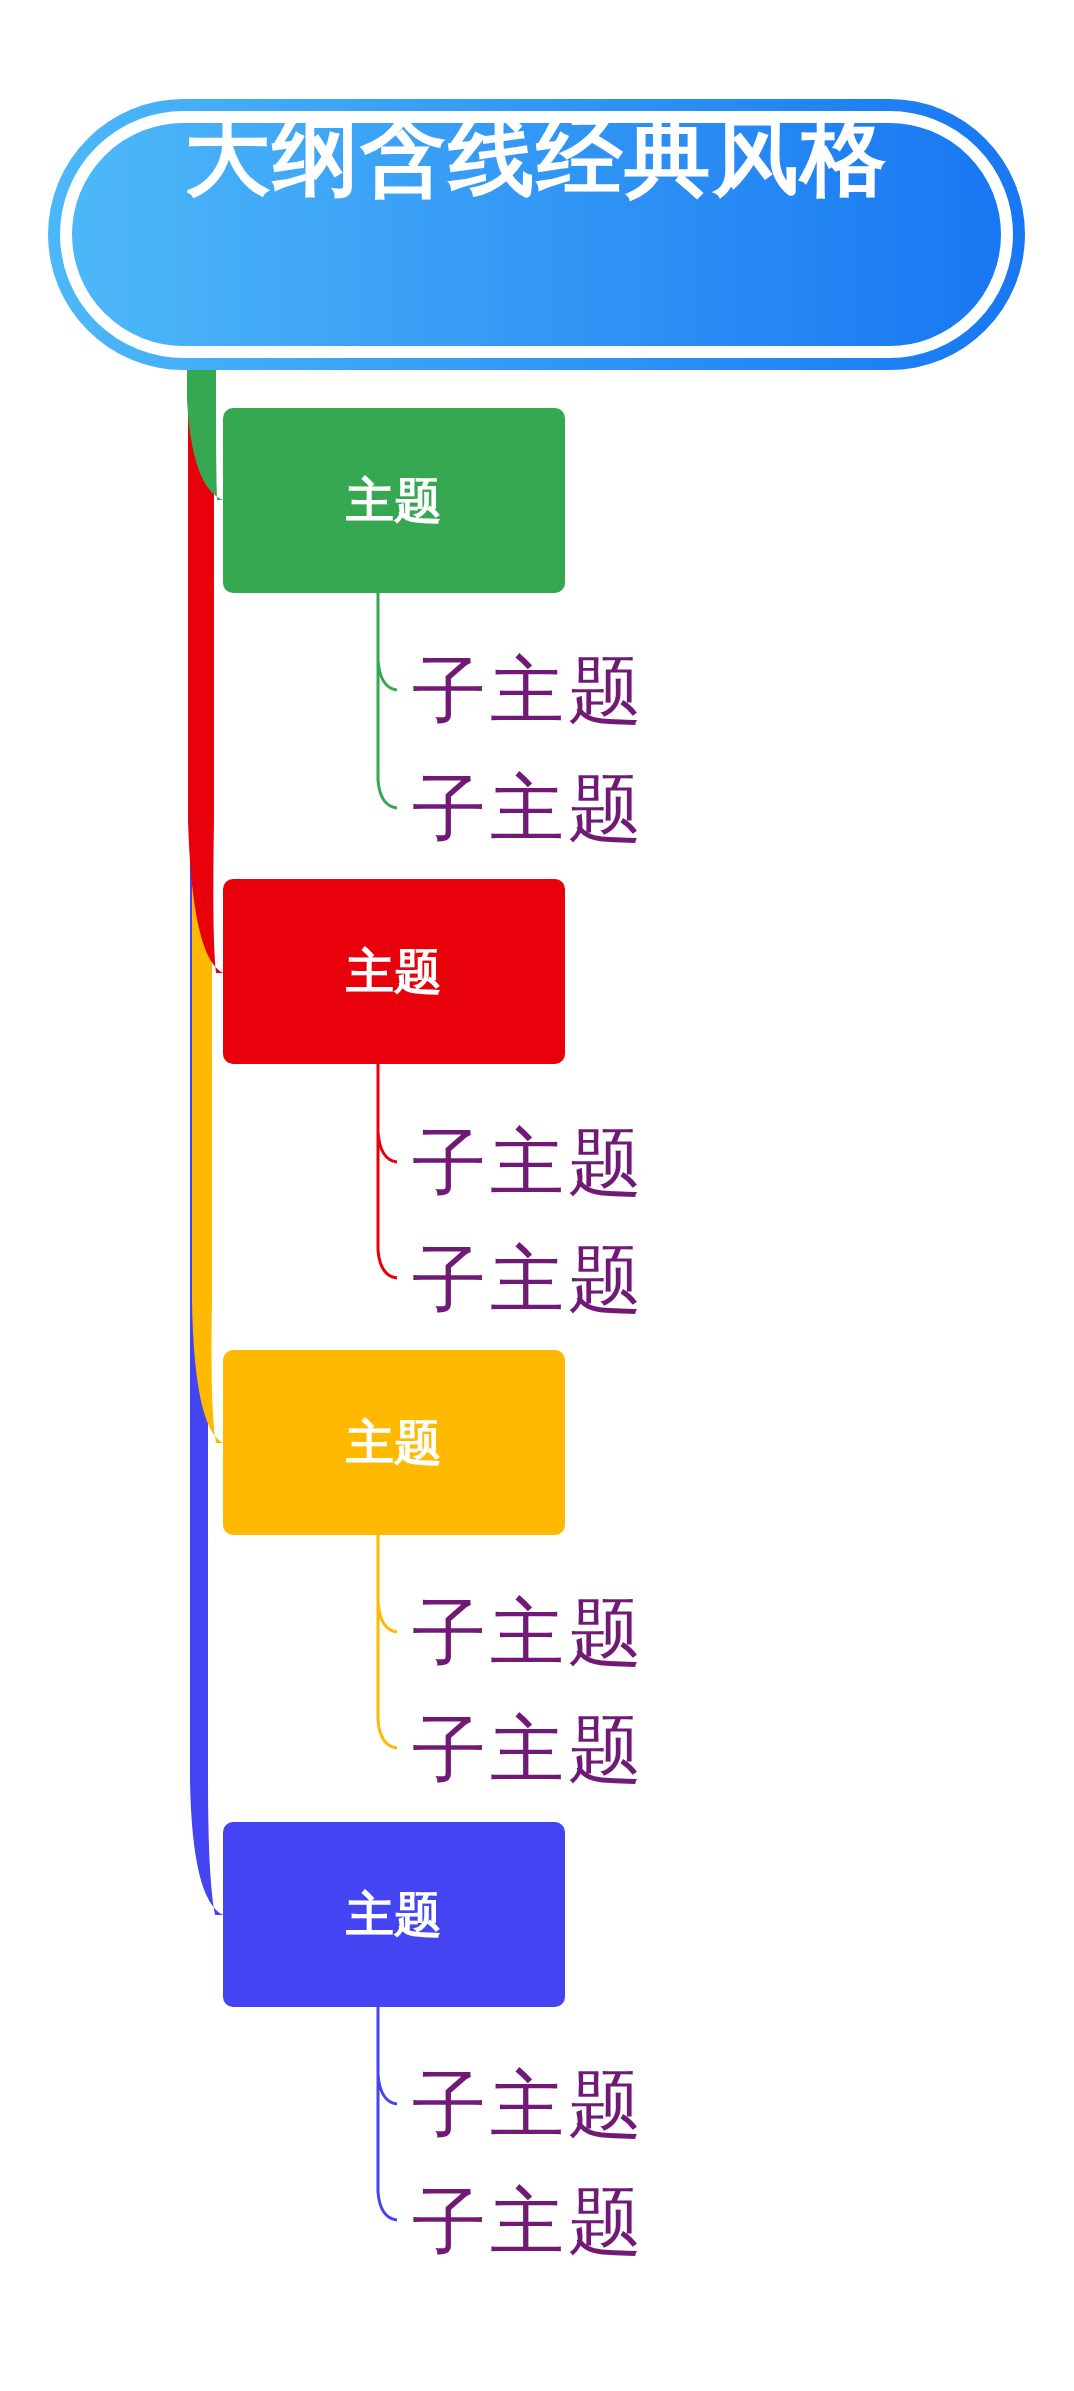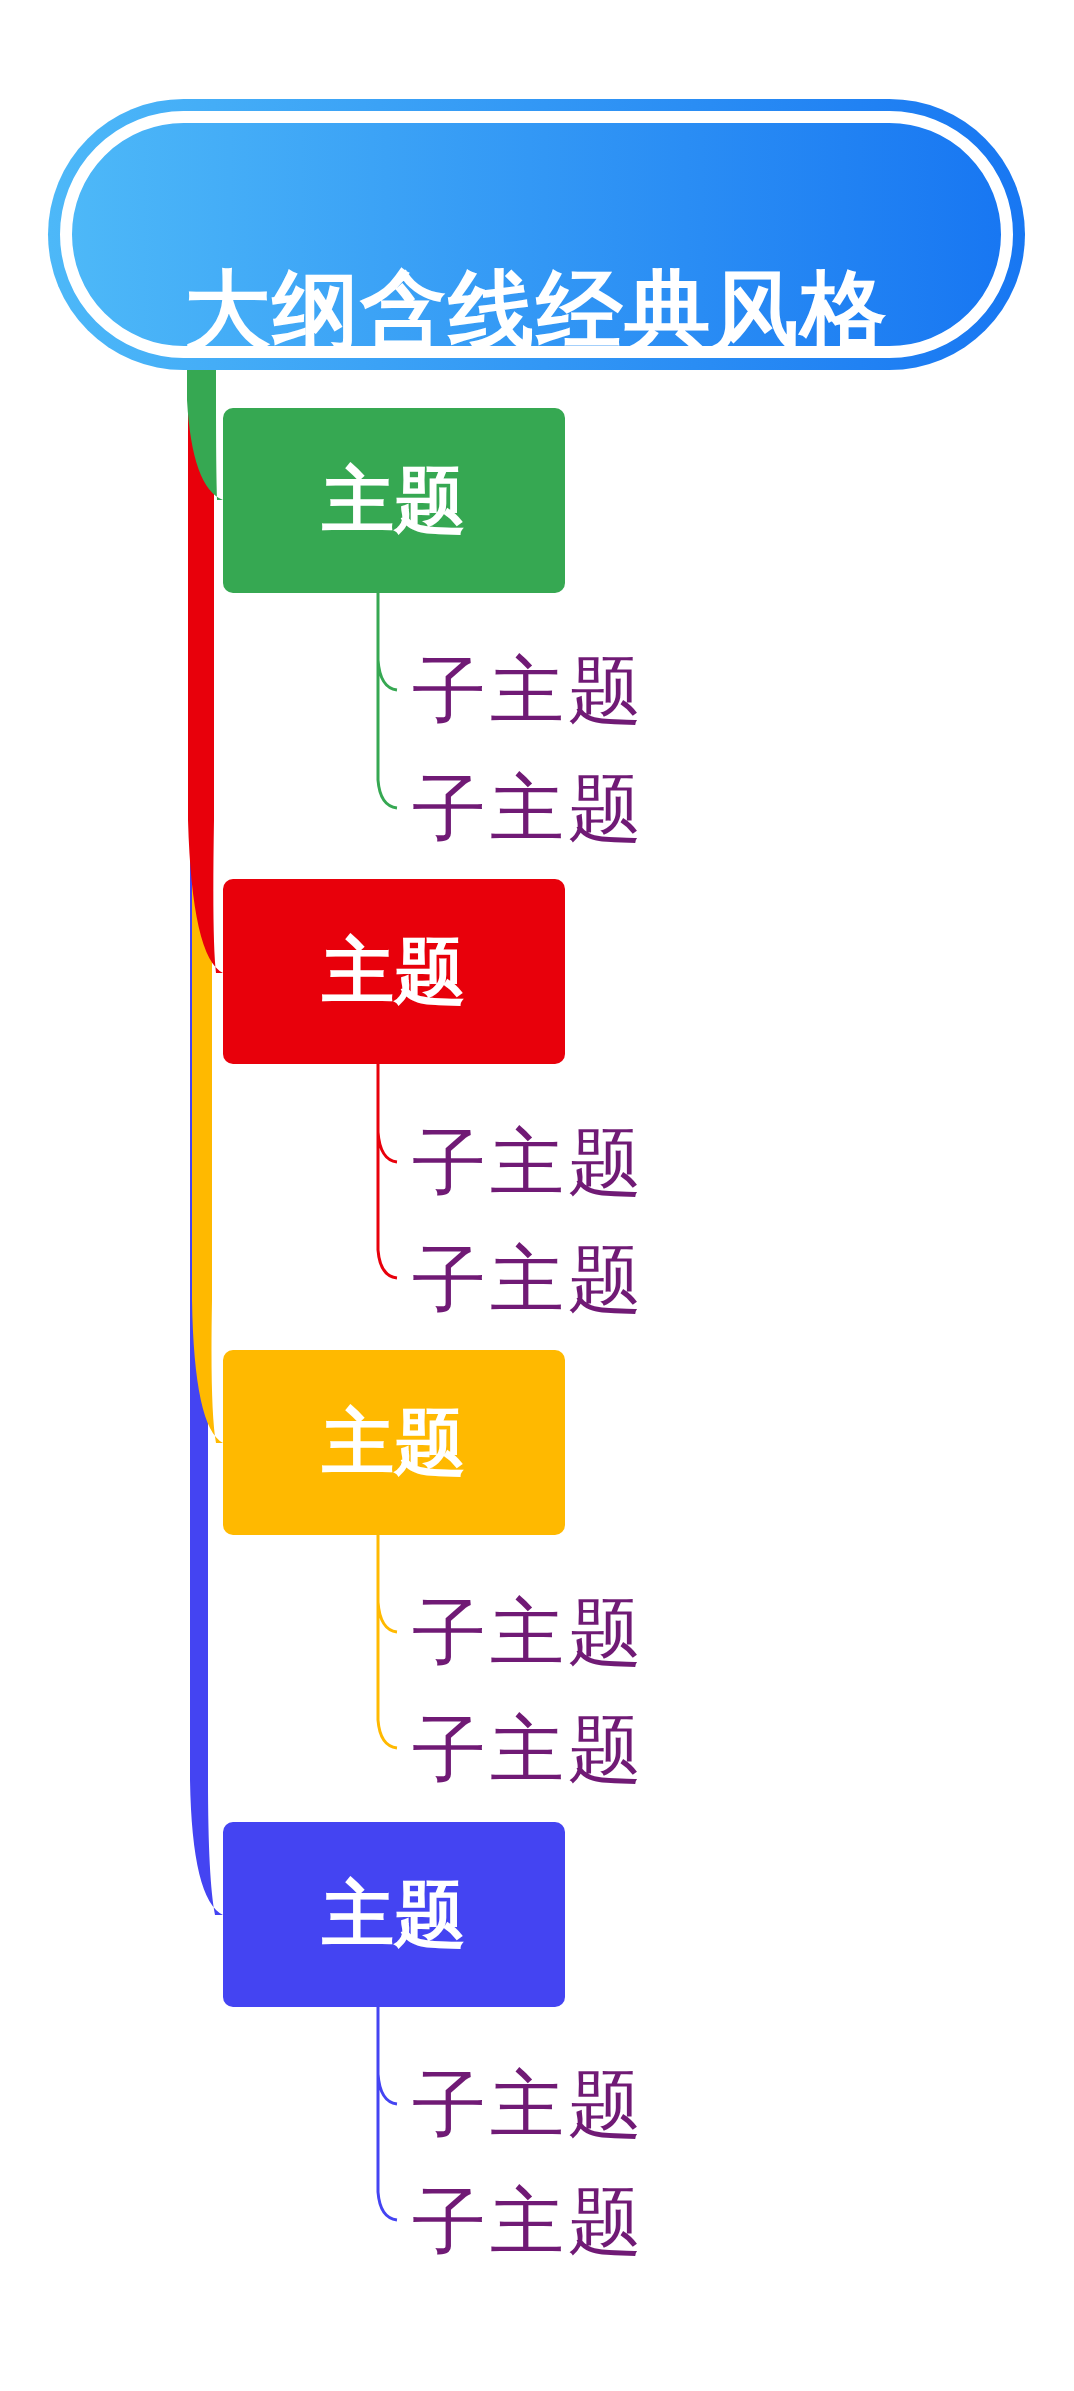--- a/index.html
+++ b/index.html
@@ -3,39 +3,39 @@
   <meta charset="utf-8">
   <style>
     html, body { margin: 0; padding: 0; background: #ffffff; }
     body { width: 1074px; height: 2391px; position: relative; overflow: hidden;
            font-family: "DejaVu Sans", "Liberation Sans", sans-serif; }
     #connectors { position: absolute; left: 0; top: 0; width: 1074px; height: 2391px; }
     .root {
       position: absolute; left: 48px; top: 99px; width: 977px; height: 271px;
       border-radius: 136px; box-sizing: border-box;
       background: linear-gradient(90deg, #4DB8F8 0%, #1877F2 100%);
-      display: flex; align-items: flex-end; justify-content: center;
+      display: flex; align-items: flex-start; justify-content: center;
     }
     .root-ring {
       position: absolute; left: 12px; top: 12px; right: 12px; bottom: 12px;
       border: 12px solid #ffffff; border-radius: 124px; box-sizing: border-box;
     }
     .root-inner {
       position: absolute; left: 24px; top: 24px; right: 24px; bottom: 24px;
       border-radius: 112px;
       background: linear-gradient(90deg, #4DB8F8 0%, #1877F2 100%);
     }
     .root-title {
       position: relative; z-index: 2; color: #ffffff; font-weight: bold;
       font-size: 86px; letter-spacing: 2px; white-space: nowrap;
     }
     .topic {
       position: absolute; left: 223px; width: 342px; height: 185px;
       border-radius: 10px; display: flex; align-items: center; justify-content: center;
-      color: #ffffff; font-weight: bold; font-size: 72px;
+      color: #ffffff; font-weight: bold; font-size: 48px;
     }
     .subtopic {
       position: absolute; left: 412px; color: #701a75; font-size: 74px;
       line-height: 1; white-space: nowrap; letter-spacing: 4px;
     }
   </style>
 </head>
 <body>
 
 <svg id="connectors" viewBox="0 0 1074 2391" xmlns="http://www.w3.org/2000/svg">

